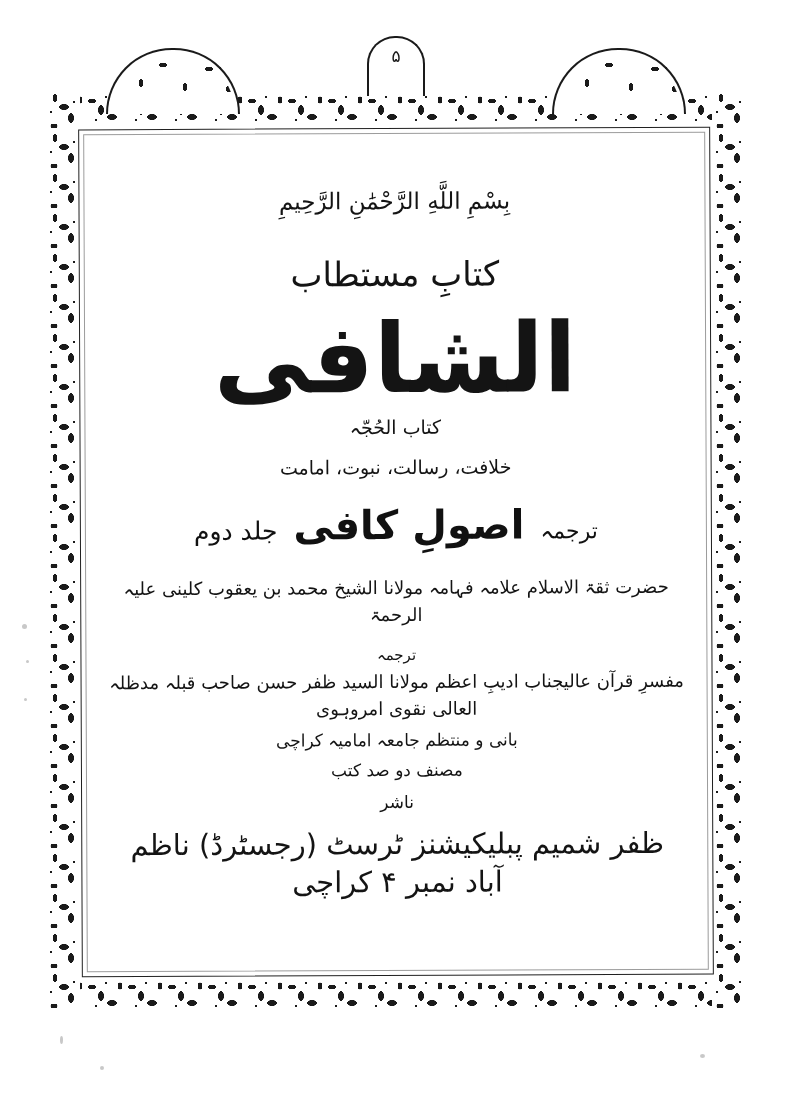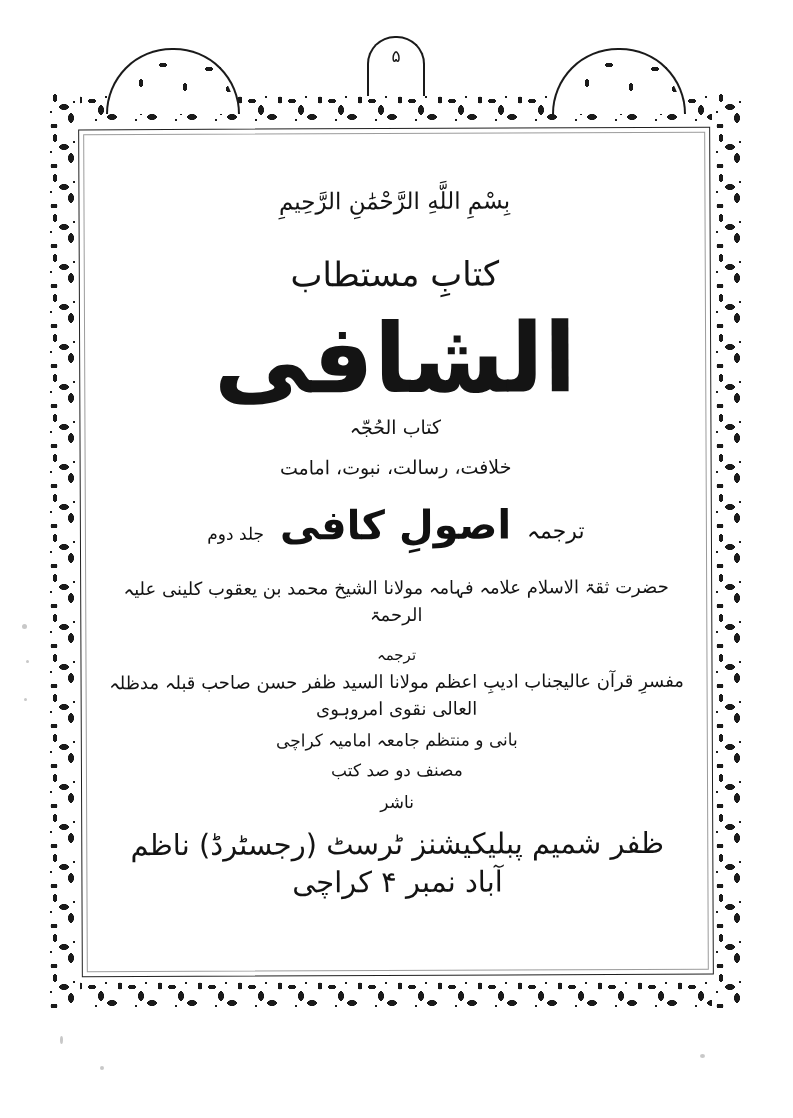--- a/index.html
+++ b/index.html
@@ -197,21 +197,21 @@
   }
   .translation-row {
     margin-top: 24px;
     display: flex;
     align-items: baseline;
     justify-content: center;
     gap: 16px;
   }
   .tarjuma-label { font-size: 22px; }
   .tarjuma-title { font-size: 40px; font-weight: 700; }
-  .volume        { font-size: 17px; }
+  .volume        { font-size: 25px; }
 
   .author {
     font-size: 18px;
     margin-top: 26px;
     line-height: 1.5;
   }
   .translator-label {
     font-size: 15px;
     margin-top: 18px;
   }

